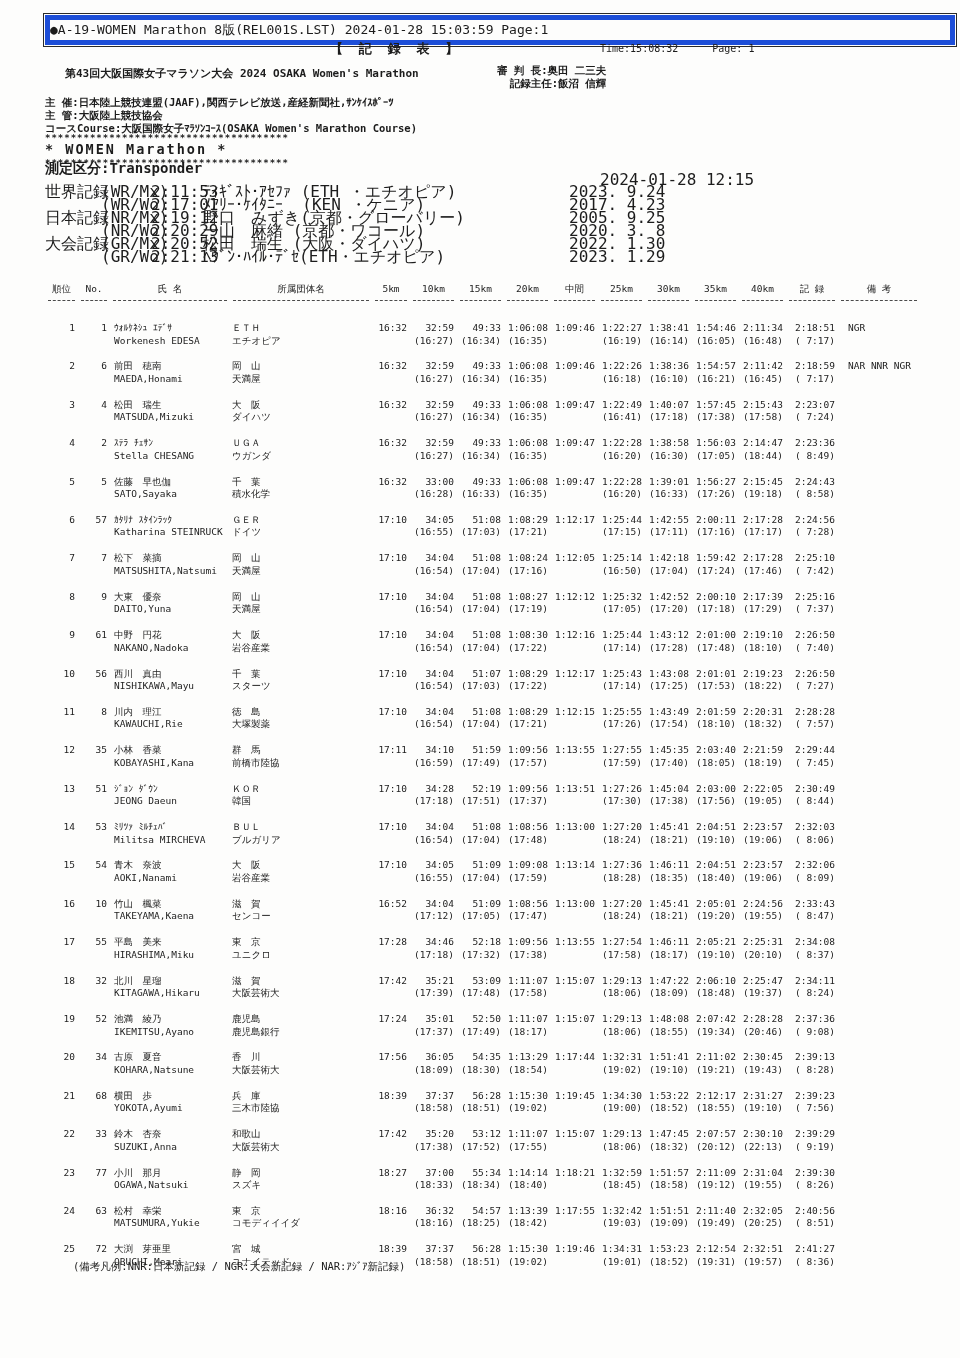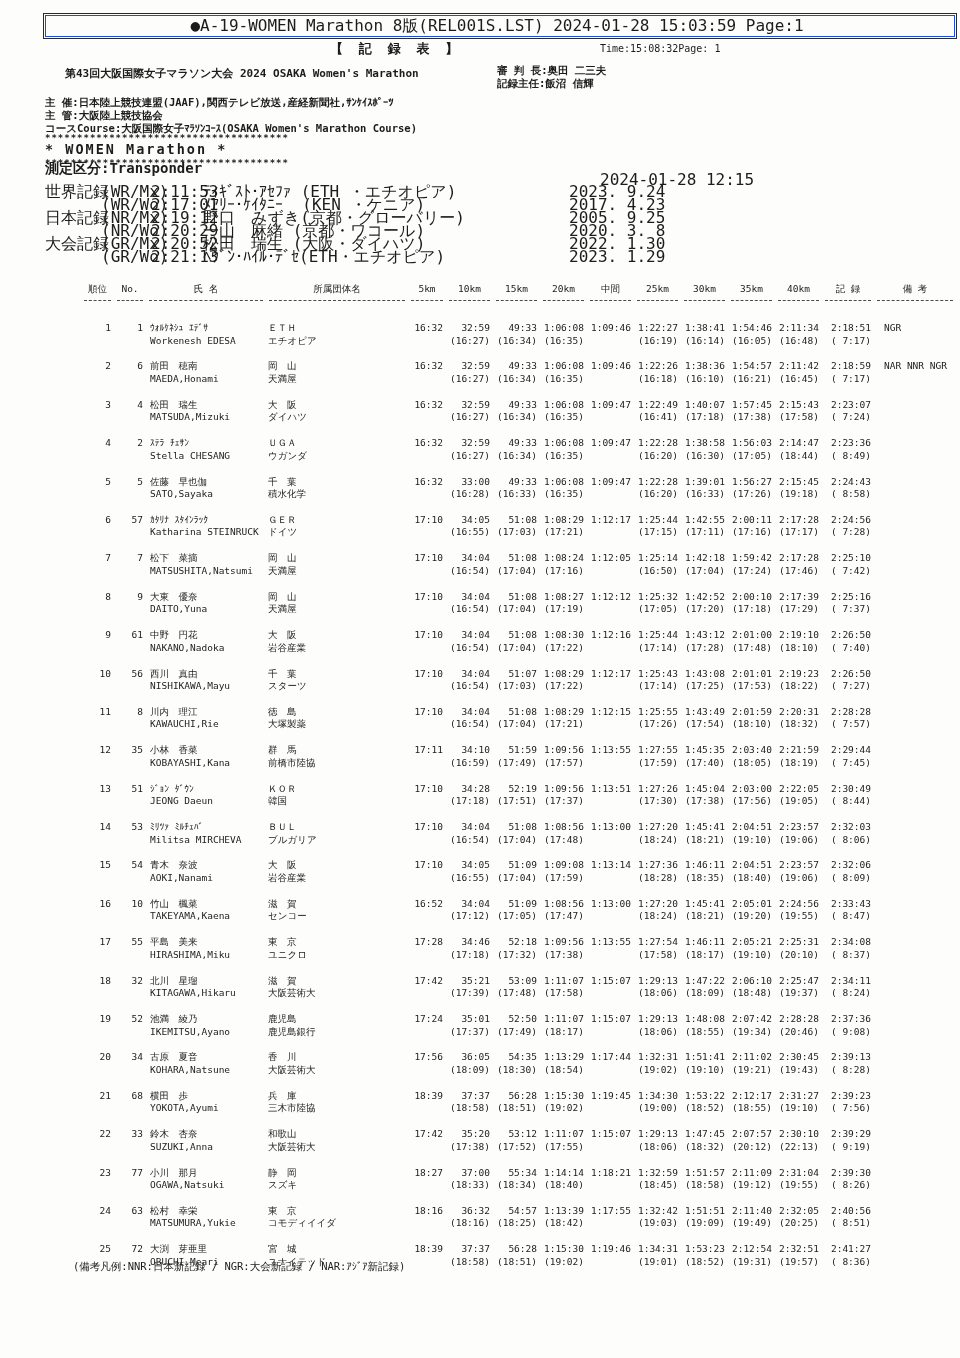--- a/index.html
+++ b/index.html
@@ -8,42 +8,42 @@
     background:#fdfdfc;
     color:#1c1c1c;
     font-family:"DejaVu Sans Mono","DejaVu Sans",monospace;
     position:relative;
     -webkit-font-smoothing:antialiased;
   }
   .abs{position:absolute;white-space:nowrap;}
   
   .top-box{
     left:45px;top:15px;right:5px;height:20px;
-    border:1px solid #1d4ed8;outline:1px solid #2a2a2a;outline-offset:1px;
-    font-size:16px;line-height:20px;text-align:center;padding-right:6px;
+    border:5px solid #1d4ed8;outline:1px solid #2a2a2a;outline-offset:1px;
+    font-size:13px;line-height:20px;text-align:left;padding-right:6px;
   }
   .doc-title{left:330px;top:40px;font-size:13px;font-weight:bold;letter-spacing:4px;text-align:right;}
-  .time-line{left:600px;top:43px;font-size:10px;display:flex;}
+  .time-line{left:600px;top:43px;font-size:10px;display:flex;gap:34px;}
   .event-title{left:45px;top:66px;font-size:11px;font-weight:bold;margin-left:20px;}
-  .officials{left:497px;top:64px;font-size:10.5px;line-height:13px;font-weight:bold;}
+  .officials{left:497px;top:64px;font-size:10.5px;line-height:13px;font-weight:bold;text-align:right;}
   .org-lines{left:45px;top:96px;font-size:10.5px;line-height:13px;font-weight:bold;}
   .stars{left:45px;font-size:9px;letter-spacing:1px;font-weight:bold;}
   .race-banner{left:45px;top:141px;font-size:13.5px;font-weight:bold;letter-spacing:2px;}
   .measure{left:45px;top:160px;font-size:14px;font-weight:bold;}
   .measure-dt{left:600px;top:170px;font-size:16px;}
   
   .records{left:45px;top:185px;font-size:16px;line-height:13px;}
   .rec-line{display:grid;grid-template-columns:56px 50px 52px 366px auto;}
   .rec-line span{white-space:pre;}
   .rec-note{margin-left:56px;white-space:pre;}
   
   .grid-row{
     display:grid;
     grid-template-columns:33px 32px 120px 142px 38px 47px 47px 47px 47px 47px 47px 47px 47px 52px 82px;
-    font-size:9.5px;line-height:12.5px;margin-left:36px;
+    font-size:9.5px;line-height:12.5px;
   }
   .thead{left:45px;top:283px;}
   .thead .h{text-align:center;padding:0 1px;}
   .thead .h .dash{border-bottom:1px dashed #4a4a4a;height:3px;margin:1px 2px 0 2px;}
   .tbody{left:45px;top:322px;}
   .result-row{margin-bottom:13.4px;}
   .c{white-space:pre;overflow:visible;}
   .ra{text-align:right;padding-right:3px;}
   .la{text-align:left;padding-left:2px;}
   .rem{padding-left:10px;}

